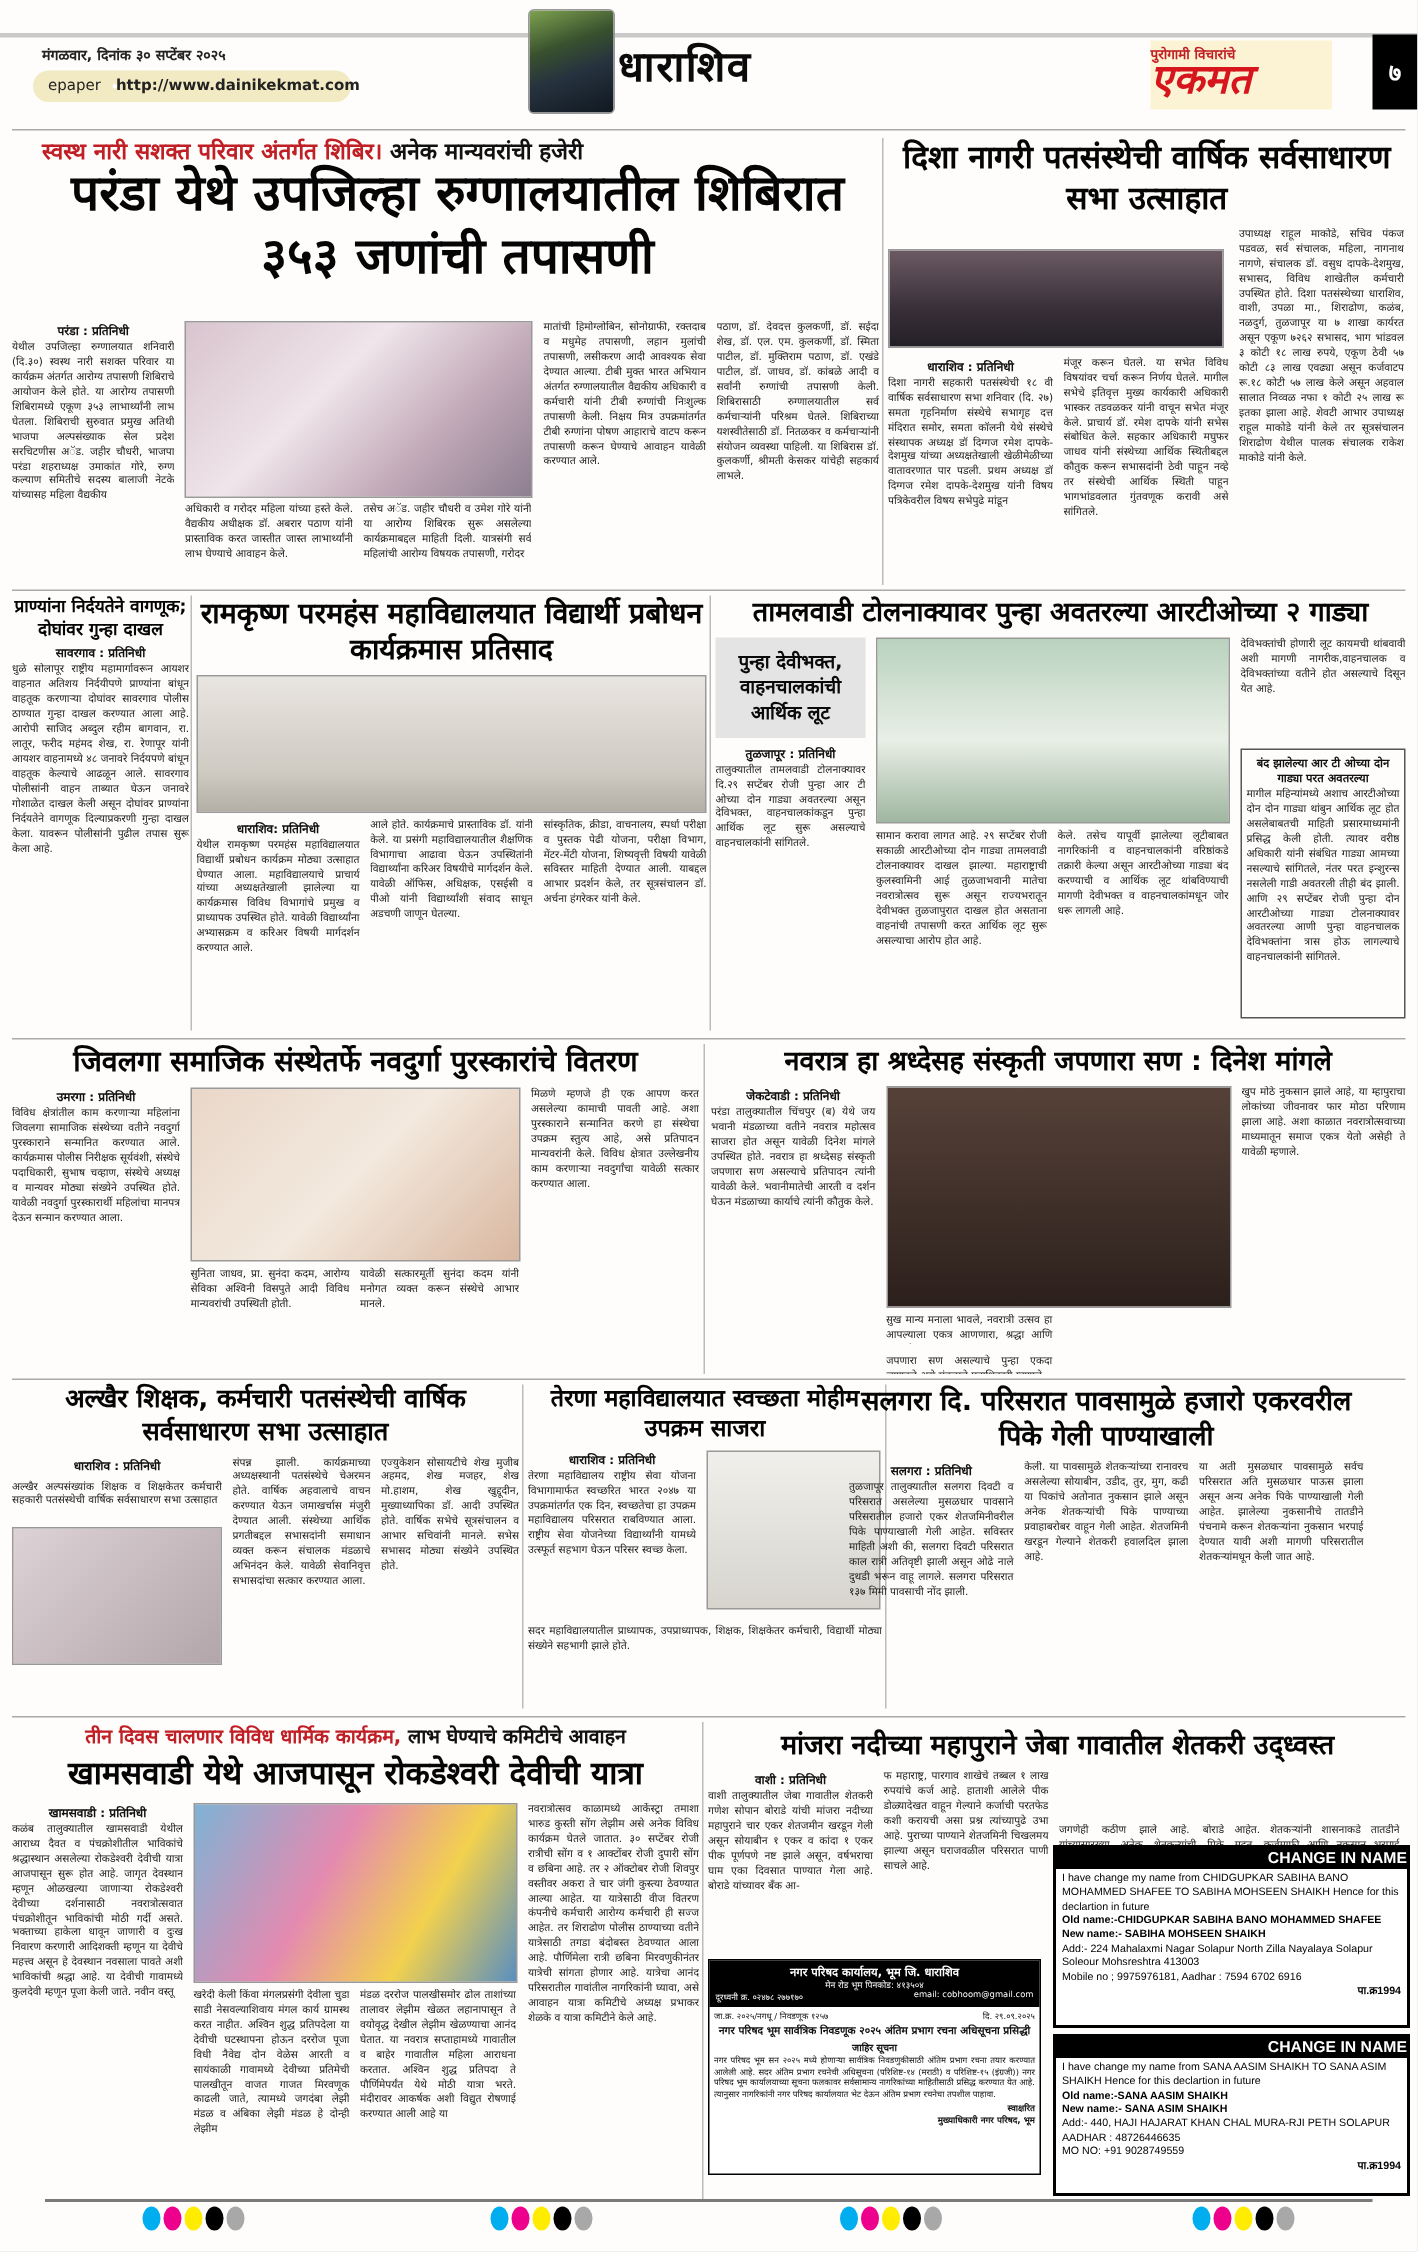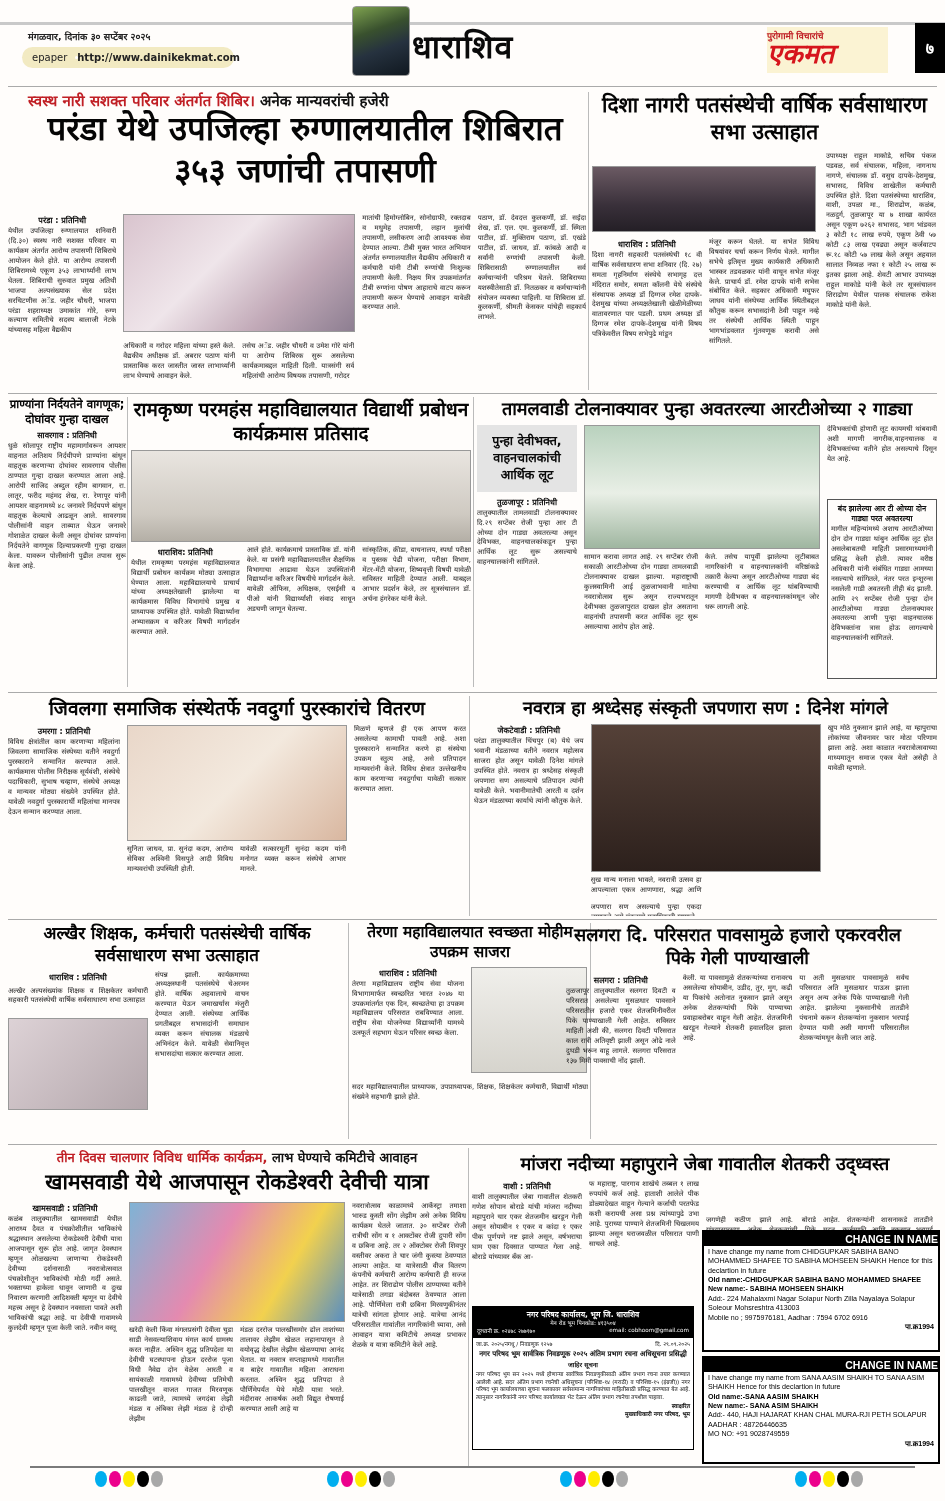--- a/index.html
+++ b/index.html
@@ -10,21 +10,21 @@
   .topstrip{position:absolute;top:22px;left:0;width:945px;height:3px;background:#c9c9c9;}
   .date{position:absolute;top:30px;left:28px;font-size:9.5px;font-weight:bold;color:#222;}
   .pill{position:absolute;top:47px;left:22px;width:212px;height:21px;background:#f2eac2;
         border-radius:11px;display:flex;align-items:center;gap:5px;padding:0 10px;box-sizing:border-box;}
   .pill .pl{font-size:10px;color:#222;}
   .mag{width:10px;height:10px;border-radius:50%;background:#d61f1f;display:inline-block;position:relative;}
   .mag:after{content:"";position:absolute;left:3px;top:3px;width:3px;height:3px;border-radius:50%;background:#fff;}
   .purl{font-size:10px;color:#222;font-weight:bold;}
   .logo{position:absolute;top:6px;left:352px;width:58px;height:70px;border-radius:4px;
         background:linear-gradient(160deg,#7ea24f 0%,#39512e 35%,#26323f 60%,#101820 100%);}
-  .edition{position:absolute;top:24px;left:412px;margin:0;font-size:32px;font-weight:800;color:#0a0a0a;letter-spacing:1px;}
+  .edition{position:absolute;top:24px;left:412px;margin:0;font-size:28px;font-weight:800;color:#0a0a0a;letter-spacing:1px;}
   .brandbox{position:absolute;top:27px;left:767px;width:121px;height:46px;background:#fbf3d3;}
   .tagline{font-size:9px;font-weight:bold;color:#c01f25;margin-top:2px;}
   .brand{font-size:27px;font-weight:900;color:#d6151c;line-height:0.9;font-style:italic;}
   .pagenum{position:absolute;top:23px;left:915px;width:30px;height:50px;background:#000;color:#fff;
            display:flex;align-items:center;justify-content:center;font-size:16px;font-weight:bold;}
   
   .hr{position:absolute;left:8px;width:929px;height:1px;background:#aaa;}
   .vr{position:absolute;width:1px;background:#bbb;}
   .hl{font-weight:800;color:#050505;text-align:center;margin:0;line-height:1.28;}
   .kick{font-weight:bold;}
@@ -44,21 +44,21 @@
   .ph-alk{background:linear-gradient(135deg,#ddd2d6 0%,#b3a6ab 100%);}
   .ph-ter{background:linear-gradient(180deg,#f0efeb 0%,#d6d4cd 100%);}
   .ph-kham{background:linear-gradient(120deg,#7fb3d5 0%,#e48ab0 40%,#f2d14e 70%,#5a8fc0 100%);}
   
   .kicker-main{position:absolute;top:90px;left:28px;width:558px;font-size:15px;}
   .hl-main{position:absolute;top:108px;left:16px;width:578px;font-size:33px;}
   .main-body{position:absolute;top:214px;left:8px;width:578px;height:178px;display:flex;gap:7px;}
   .main-c{width:112px;}
   .main-mid{width:232px;display:flex;flex-direction:column;gap:3px;}
   .main-photo{width:232px;height:118px;}
-  .main-under{display:flex;gap:7px;height:54px;align-items:center;}
+  .main-under{display:flex;gap:7px;height:54px;}
   .main-under .b{width:112px;}
   
   .disha{position:absolute;top:92px;left:592px;width:345px;}
   .hl-disha{font-size:21px;}
   .disha-body{position:relative;margin-top:6px;display:flex;gap:7px;height:226px;}
   .disha-photo{position:absolute;left:0;top:14px;width:224px;height:66px;}
   .disha-c{width:110px;}
   .pad-top{padding-top:86px;box-sizing:border-box;}
   
   .prany{position:absolute;top:397px;left:8px;width:118px;}
@@ -323,20 +323,23 @@
     <h3 class="hl hl-alk">अल्खैर शिक्षक, कर्मचारी पतसंस्थेची वार्षिक सर्वसाधारण सभा उत्साहात</h3>
     <div class="alk-body">
       <div class="alk-left">
         <p class="byline">धाराशिव : प्रतिनिधी</p>
         <p class="b" style="height:28px">अल्खैर अल्पसंख्यांक शिक्षक व शिक्षकेतर कर्मचारी सहकारी पतसंस्थेची वार्षिक सर्वसाधारण सभा उत्साहात</p>
         <div class="photo ph-alk alk-photo"></div>
       </div>
       <div class="col alk-c">
         <p class="b">संपन्न झाली. कार्यक्रमाच्या अध्यक्षस्थानी पतसंस्थेचे चेअरमन होते. वार्षिक अहवालाचे वाचन करण्यात येऊन जमाखर्चास मंजुरी देण्यात आली. संस्थेच्या आर्थिक प्रगतीबद्दल सभासदांनी समाधान व्यक्त करून संचालक मंडळाचे अभिनंदन केले. यावेळी सेवानिवृत्त सभासदांचा सत्कार करण्यात आला.</p>
       </div>
+      <div class="col alk-c">
+        <p class="b">एज्युकेशन सोसायटीचे शेख मुजीब अहमद, शेख मजहर, शेख मो.हाशम, शेख खुद्दूदीन, मुख्याध्यापिका डॉ. आदी उपस्थित होते. वार्षिक सभेचे सूत्रसंचालन व आभार सचिवांनी मानले. सभेस सभासद मोठ्या संख्येने उपस्थित होते.</p>
+      </div>
     </div>
   </div>
   <div class="vr" style="left:348px;top:923px;height:216px"></div>
 
   <div class="ter">
     <h3 class="hl hl-ter">तेरणा महाविद्यालयात स्वच्छता मोहीम उपक्रम साजरा</h3>
     <div class="ter-body">
       <div class="col ter-c">
         <p class="byline">धाराशिव : प्रतिनिधी</p>
         <p class="b">तेरणा महाविद्यालय राष्ट्रीय सेवा योजना विभागामार्फत स्वच्छरित भारत २०४७ या उपक्रमांतर्गत एक दिन, स्वच्छतेचा हा उपक्रम महाविद्यालय परिसरात राबविण्यात आला. राष्ट्रीय सेवा योजनेच्या विद्यार्थ्यांनी यामध्ये उत्स्फूर्त सहभाग घेऊन परिसर स्वच्छ केला.</p>

